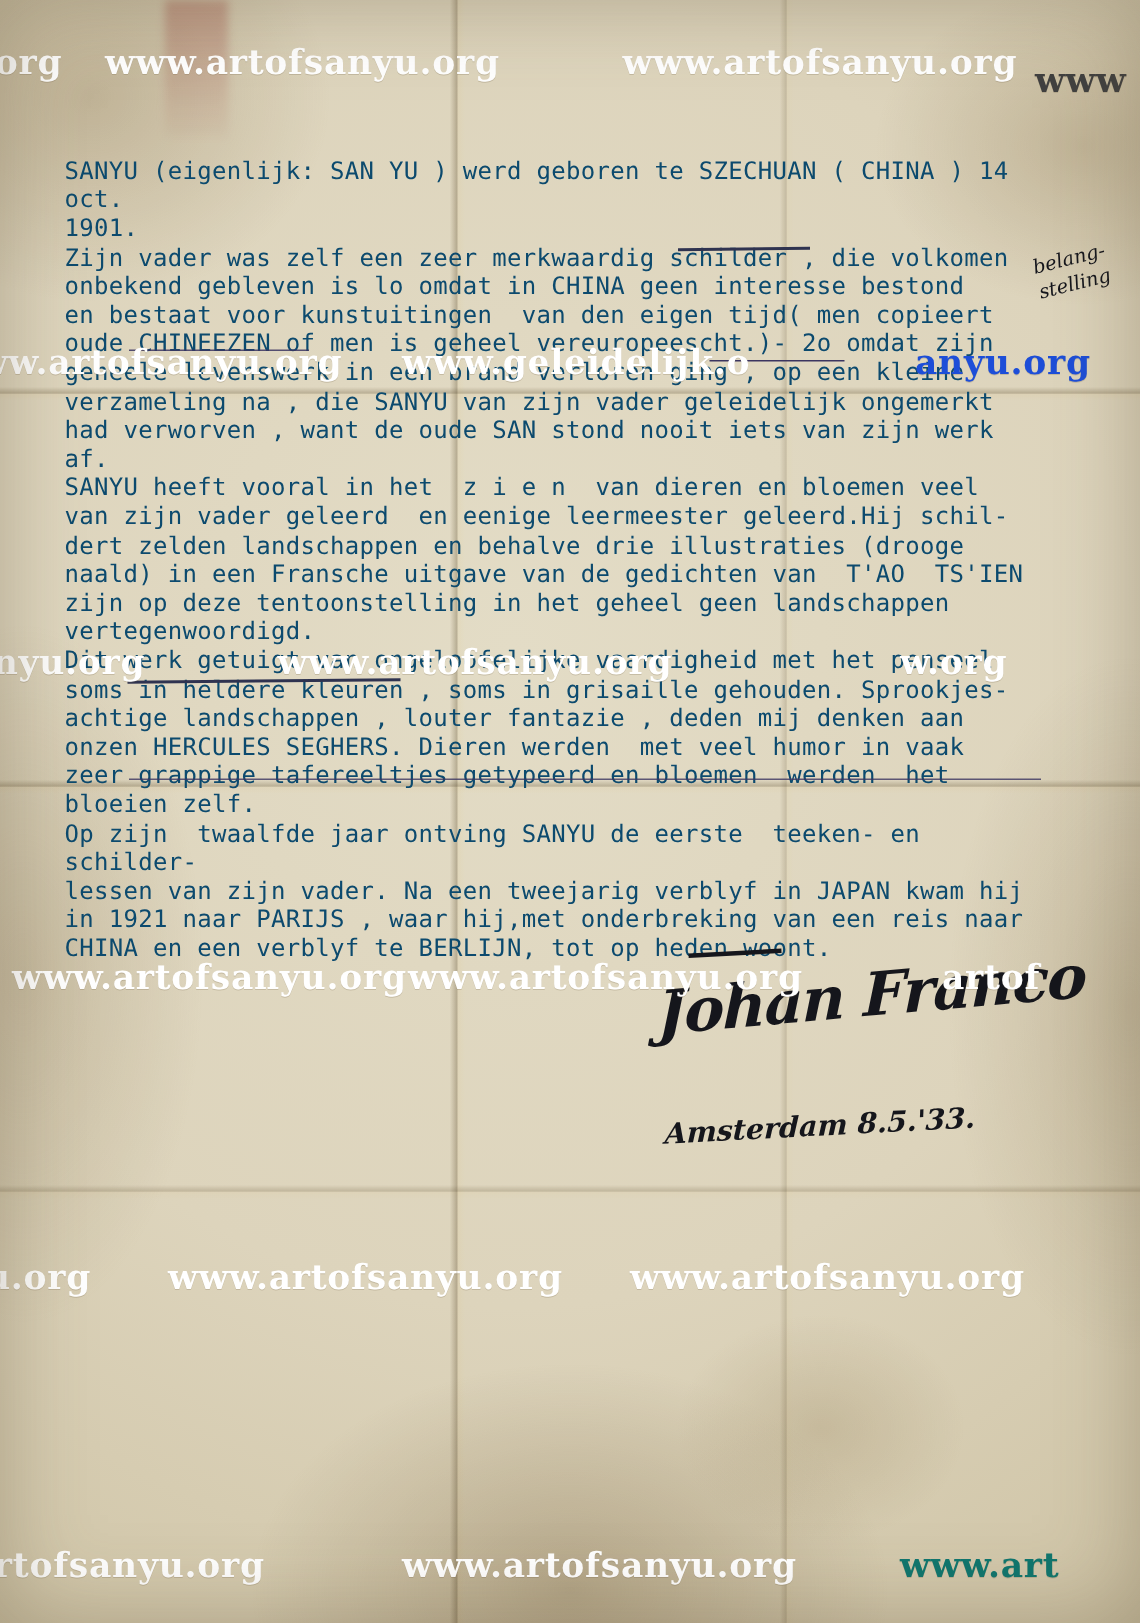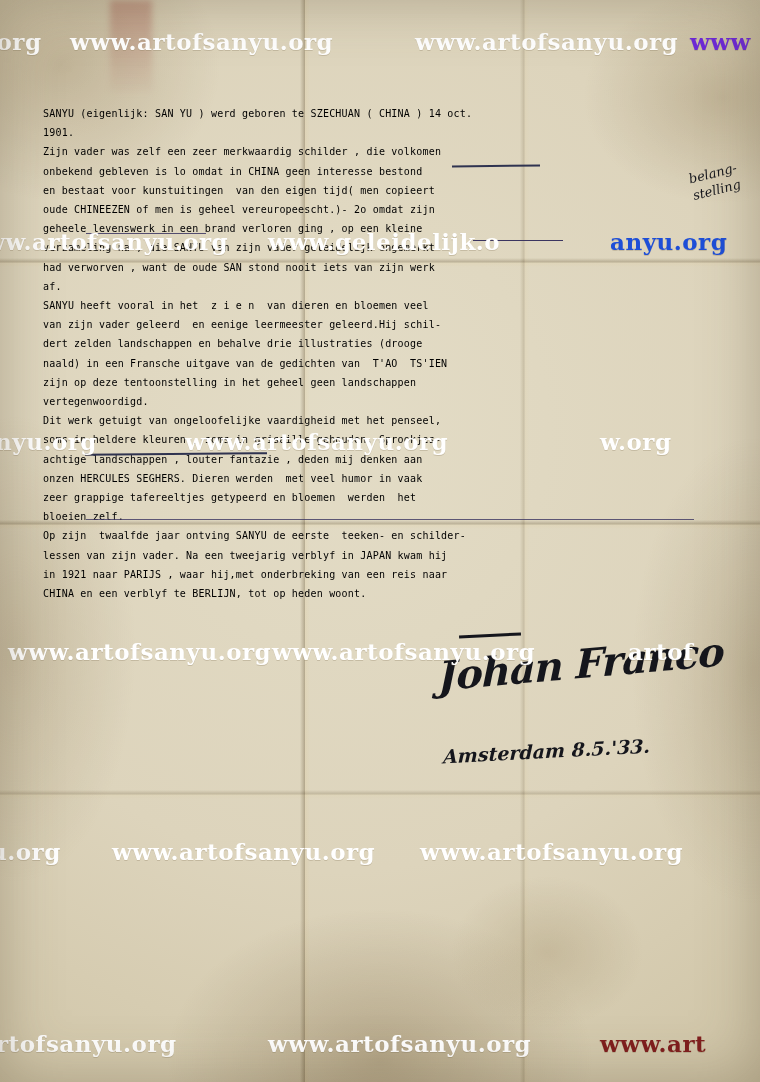--- a/index.html
+++ b/index.html
@@ -78,22 +78,22 @@
     white-space: nowrap;
     text-shadow: 0 1px 0 rgba(120,105,75,0.25);
   }
 
   
   .letter {
     position: absolute;
     left: 43px;
     top: 104px;
     width: 660px;
-    color: #000000;
-    font-size: 10px;
+    color: #0c4a6e;
+    font-size: 16px;
     line-height: 19.2px;
     letter-spacing: 0.2px;
   }
   .letter p {
     margin: 0 0 0 0;
     white-space: pre-wrap;
   }
   .para { margin-bottom: 0px; }
 
   .strike-int {
@@ -226,32 +226,32 @@
 stelling</div>
 
   <div class="sig-dash"></div>
   <div class="ink signature">Johan Franco</div>
   <div class="ink sig-place">Amsterdam 8.5.'33.</div>
 
   <div class="watermarks">
     <span class="wm" style="left: -30px; top: 28px; color: rgb(255, 255, 255);">w.org</span>
     <span class="wm" style="left: 70px; top: 28px; color: rgb(255, 255, 255);">www.artofsanyu.org</span>
     <span class="wm" style="left: 415px; top: 28px; color: rgb(255, 255, 255);">www.artofsanyu.org</span>
-    <span class="wm" style="left: 690px; top: 28px; color: #6d28d9;">www</span>
+    <span class="wm" style="left: 690px; top: 40px; color: #404040;">www</span>
     <span class="wm" style="left: -35px; top: 228px; color: rgb(255, 255, 255);">www.artofsanyu.org</span>
     <span class="wm" style="left: 268px; top: 228px; color: rgb(255, 255, 255);">www.geleidelijk.o</span>
     <span class="wm" style="left: 610px; top: 228px; color: #1d4ed8;">anyu.org</span>
     <span class="wm" style="left: -60px; top: 428px; color: rgb(255, 255, 255);">ofsanyu.org</span>
     <span class="wm" style="left: 185px; top: 428px; color: rgb(255, 255, 255);">www.artofsanyu.org</span>
     <span class="wm" style="left: 600px; top: 428px; color: rgb(255, 255, 255);">w.org</span>
     <span class="wm" style="left: 8px; top: 638px; color: rgb(255, 255, 255);">www.artofsanyu.org</span>
     <span class="wm" style="left: 272px; top: 638px; color: rgb(255, 255, 255);">www.artofsanyu.org</span>
     <span class="wm" style="left: 628px; top: 638px; color: rgb(255, 255, 255);">artof</span>
     <span class="wm" style="left: -10px; top: 838px; color: rgb(255, 255, 255);">u.org</span>
     <span class="wm" style="left: 112px; top: 838px; color: rgb(255, 255, 255);">www.artofsanyu.org</span>
     <span class="wm" style="left: 420px; top: 838px; color: rgb(255, 255, 255);">www.artofsanyu.org</span>
     <span class="wm" style="left: -28px; top: 1030px; color: rgb(255, 255, 255);">.artofsanyu.org</span>
     <span class="wm" style="left: 268px; top: 1030px; color: rgb(255, 255, 255);">www.artofsanyu.org</span>
-    <span class="wm" style="left: 600px; top: 1030px; color: #7f1d1d;">www.art</span>
+    <span class="wm" style="left: 600px; top: 1030px; color: #0f766e;">www.art</span>
   </div>
 
   <div class="edge-shadow"></div>
 </div>
 
 </body></html>

